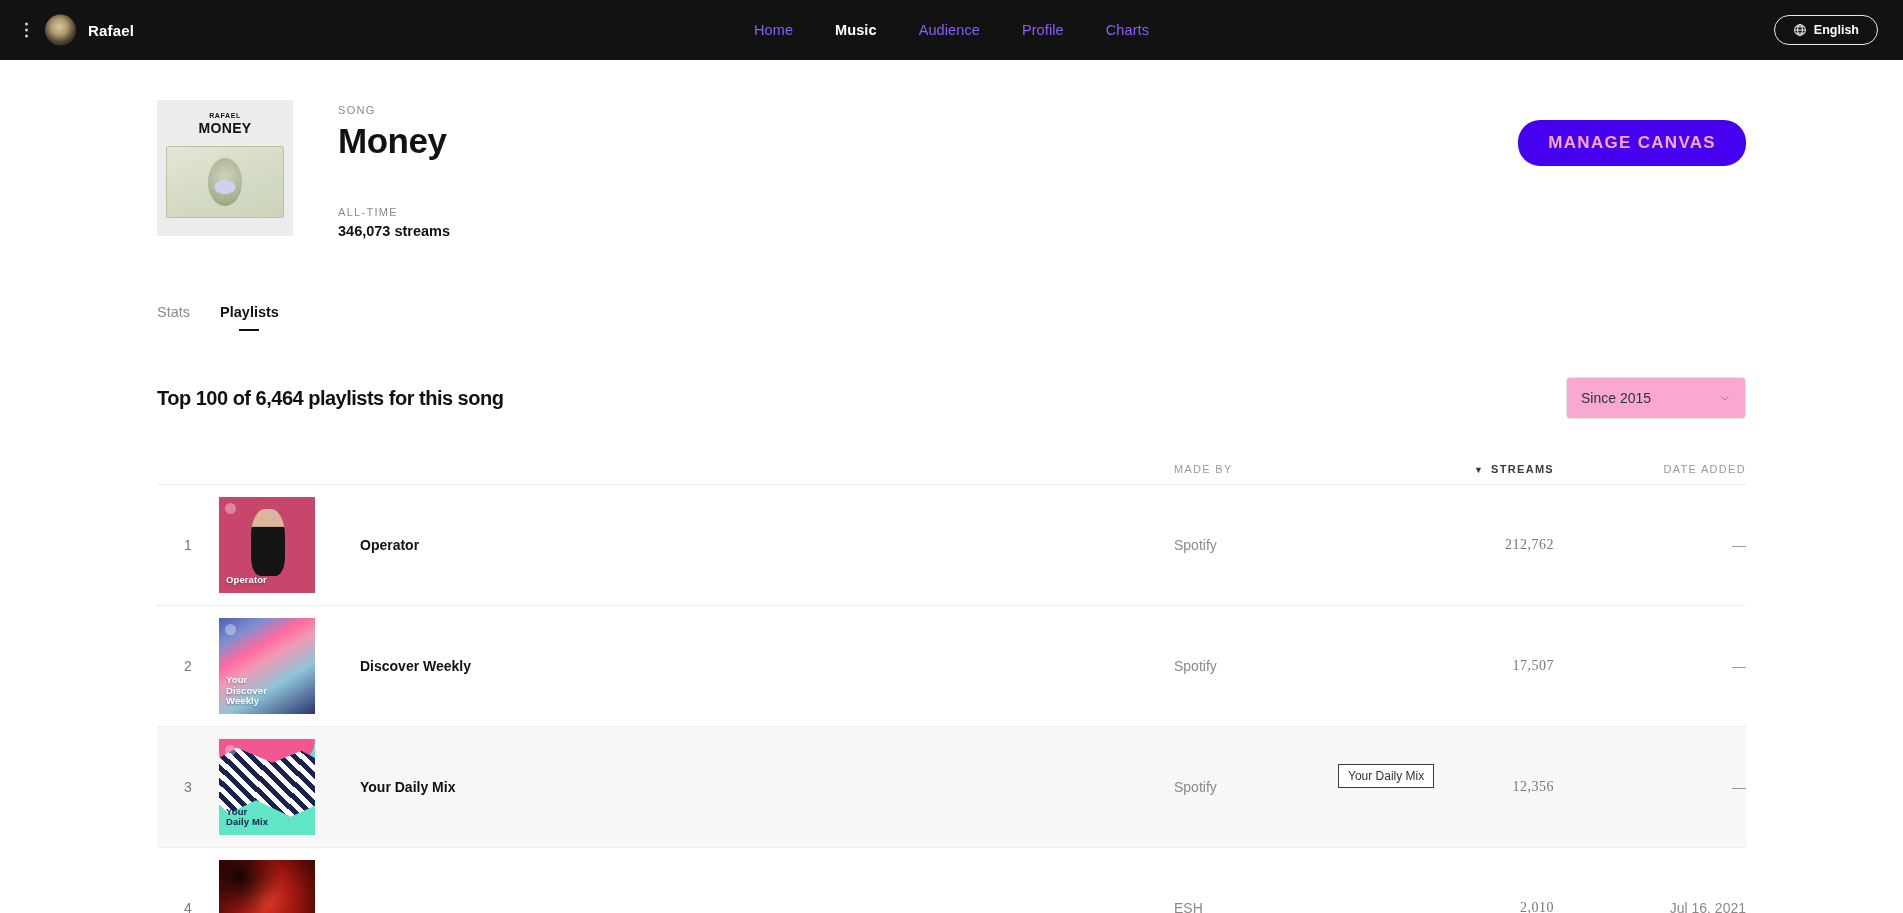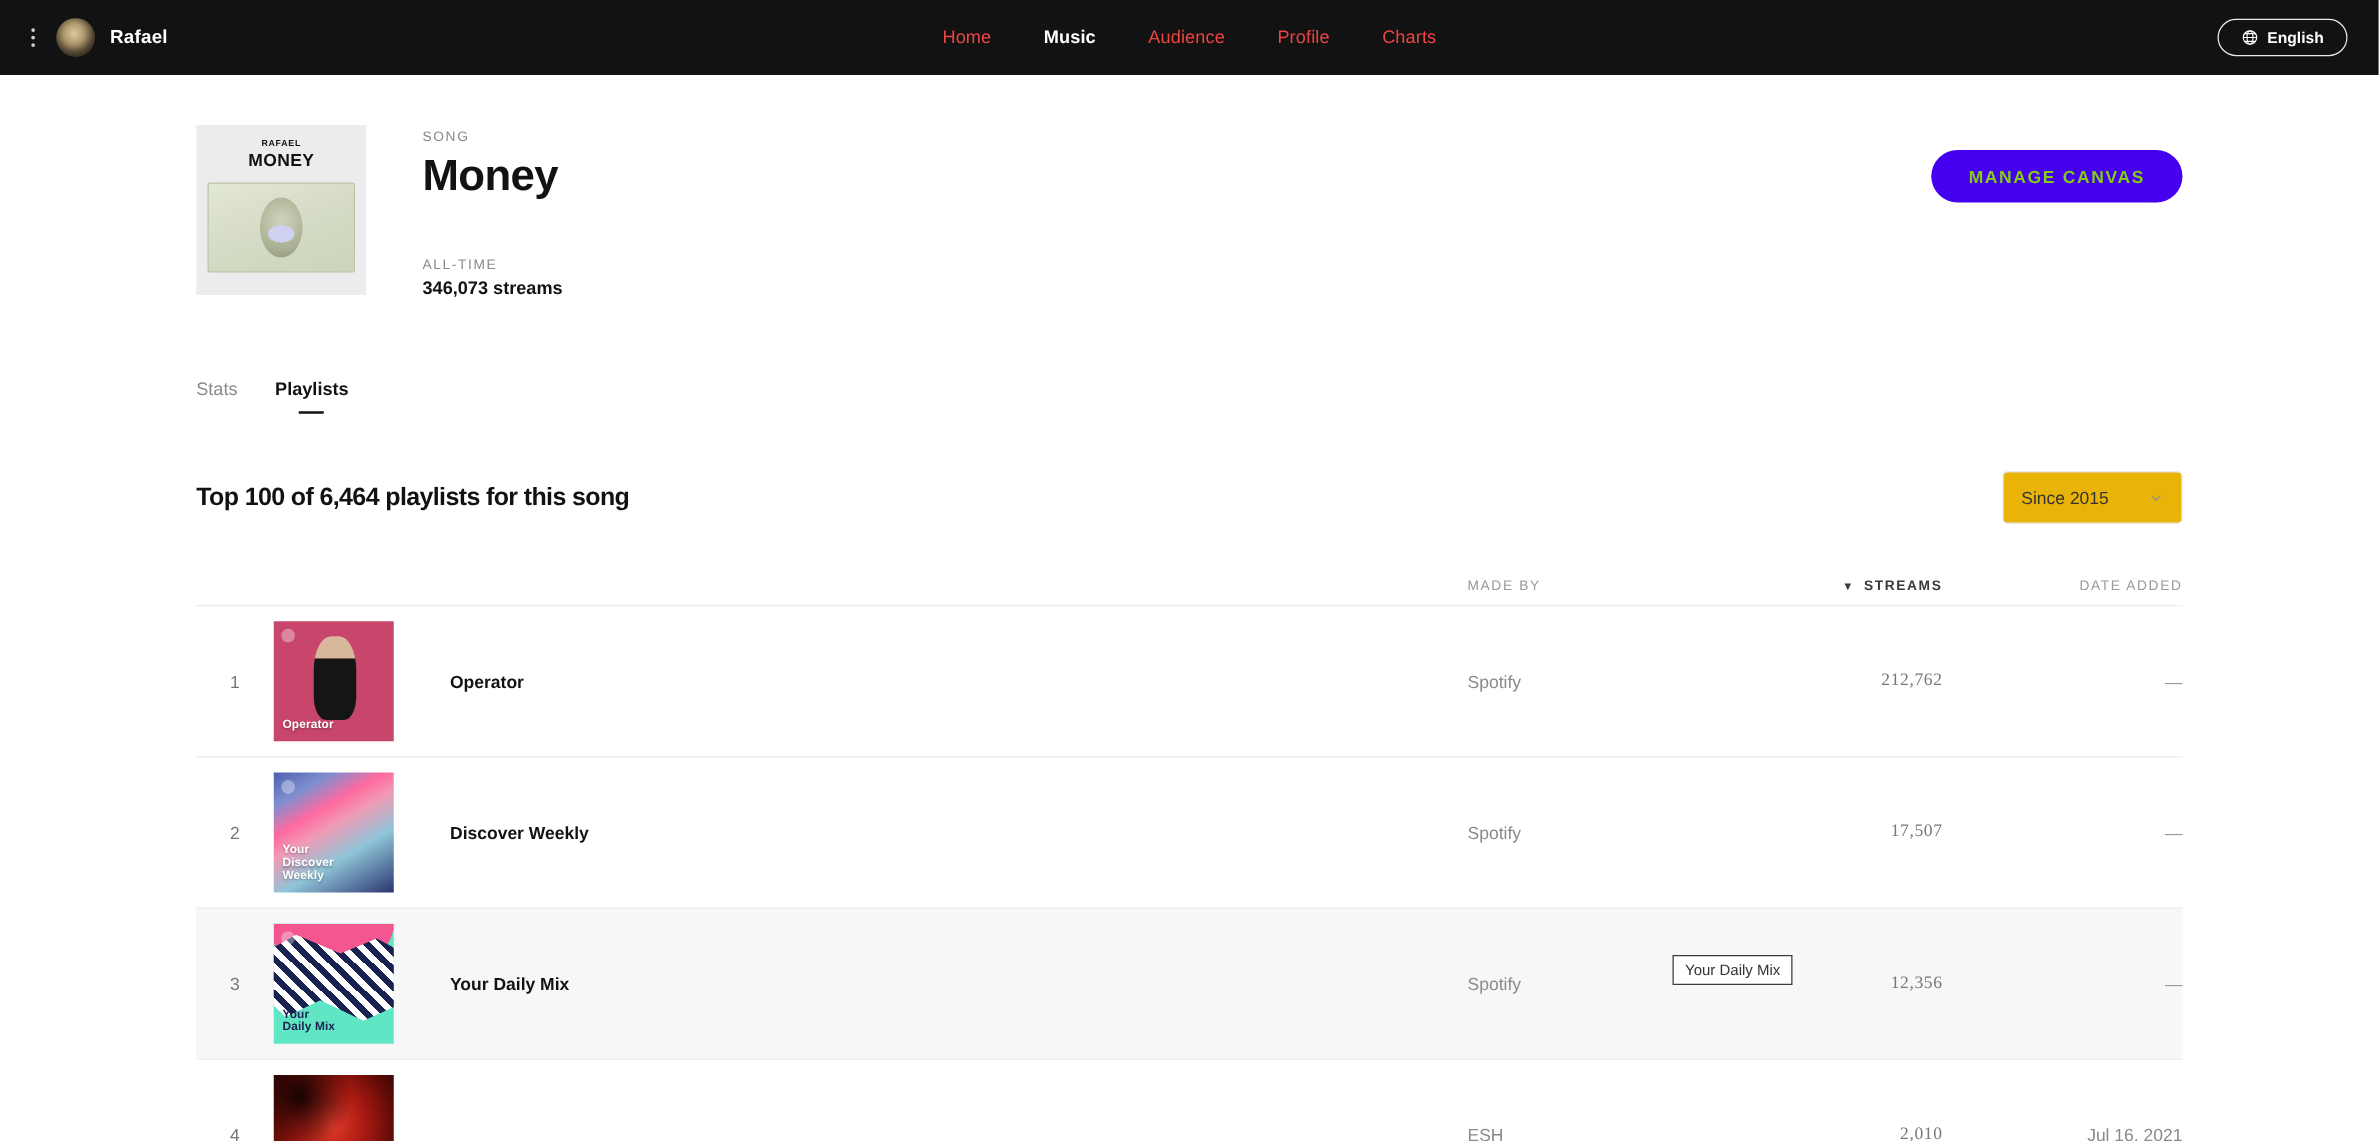--- a/index.html
+++ b/index.html
@@ -31,21 +31,21 @@
   }
   .brand {
     position: absolute; left: 88px; top: 50%; transform: translateY(-50%);
     color: #ffffff; font-size: 15px; font-weight: bold; letter-spacing: .2px;
   }
   .navlinks {
     position: absolute; left: 50%; transform: translateX(-50%);
     display: flex; gap: 42px; align-items: center;
   }
   .navlink {
-    color: #ef4444; font-size: 14.5px; text-decoration: none; cursor: pointer;
+    color: #8b5cf6; font-size: 14.5px; text-decoration: none; cursor: pointer;
     letter-spacing: .1px;
   }
   .navlink.active { color: #ffffff; font-weight: bold; }
   .lang {
     position: absolute; right: 25px; top: 50%; transform: translateY(-50%);
     display: flex; align-items: center; gap: 7px;
     border: 1px solid #e8e8e8; border-radius: 19px;
     padding: 7px 18px; color: #ffffff; font-size: 12.5px; font-weight: bold;
     cursor: pointer; background: transparent; justify-content: space-between;
   }
@@ -83,22 +83,22 @@
   }
 
   .songmeta { padding-left: 45px; padding-top: 4px; }
   .eyebrow { font-size: 11px; letter-spacing: 1.3px; color: #8a8a8a; font-weight: normal; }
   .song-title { font-size: 35px; font-weight: bold; color: #121212; letter-spacing: -.5px; margin-top: 5px; }
   .alltime-wrap { margin-top: 45px; }
   .alltime-val { font-size: 14.5px; font-weight: bold; color: #121212; margin-top: 5px; }
 
   .manage-btn {
     position: absolute; right: 0; top: 60px;
-    background: #4600f0; color: #84cc16; border: none; border-radius: 22px;
-    padding: 13px 30px; font-size: 14px; font-weight: bold; letter-spacing: 1.3px;
+    background: #4600f0; color: #f9a8d4; border: none; border-radius: 22px;
+    padding: 13px 30px; font-size: 17px; font-weight: bold; letter-spacing: 1.3px;
     cursor: pointer; font-family: inherit;
   }
 
   
   .tabs { display: flex; gap: 30px; margin-top: 65px; }
   .tab {
     font-size: 14.5px; color: #8a8a8a; cursor: pointer; padding-bottom: 11px;
     position: relative;
   }
   .tab.active { color: #121212; font-weight: bold; }
@@ -108,22 +108,22 @@
   }
 
   
   .list-head {
     display: flex; align-items: center; justify-content: space-between;
     margin-top: 46px;
   }
   .list-title { font-size: 20px; font-weight: bold; color: #121212; letter-spacing: -.5px; }
   .select {
     display: flex; align-items: center; justify-content: space-between;
-    width: 144px; border: 1px solid #e3e3e3; border-radius: 4px;
-    padding: 12px 14px; font-size: 14px; color: #333; cursor: pointer; background: #eab308;
+    width: 180px; border: 1px solid #e3e3e3; border-radius: 4px;
+    padding: 12px 14px; font-size: 14px; color: #333; cursor: pointer; background: #f9a8d4;
   }
   .chev { width: 12px; height: 12px; display: block; }
 
   
   .tbl { margin-top: 35px; }
   .th-row {
     display: flex; align-items: center; height: 30px;
     font-size: 11px; letter-spacing: 1.3px; color: #9a9a9a;
   }
   .c-rank  { width: 62px; flex: 0 0 62px; text-align: center; }

